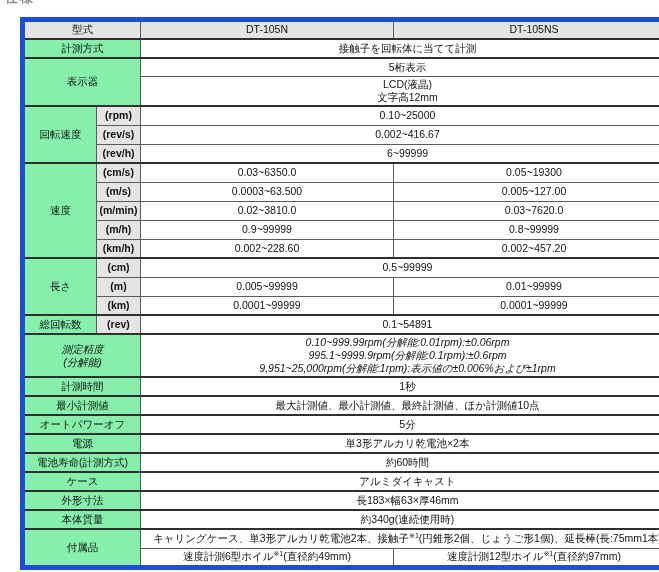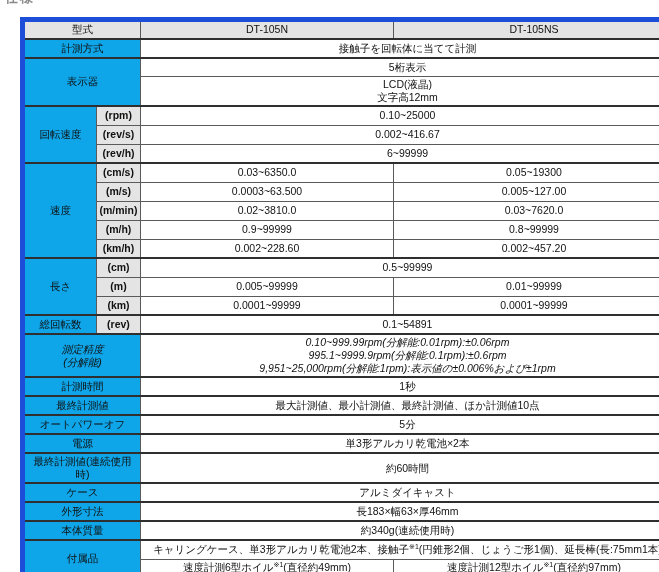--- a/index.html
+++ b/index.html
@@ -5,21 +5,21 @@
   html,body{margin:0;padding:0;background:#fff;}
   #screen{position:relative;width:659px;height:572px;background:#fff;overflow:hidden;
           font-family:"Liberation Sans","DejaVu Sans",sans-serif;color:#111;}
   #heading-clip{position:absolute;top:0;left:5px;height:6px;overflow:hidden;}
   #heading-clip span{display:block;margin-top:-11px;font-size:13px;font-weight:bold;color:#8a8a8a;letter-spacing:2px;}
   table.spec{position:absolute;left:20px;top:17px;width:654px;border-collapse:collapse;table-layout:fixed;
              border:5px solid #1d4ed8;}
   table.spec tr{height:19px;}
   table.spec td{border:1px solid #5a5a5a;text-align:center;vertical-align:middle;
                 padding:1px 2px;font-size:10.5px;line-height:13px;overflow:hidden;color:#111;}
-  td.lbl{background:#0ea5e9;font-size:11px;}
+  td.lbl{background:#86efac;font-size:11px;}
   td.unit{background:#e4e4e4;font-size:10px;font-weight:bold;}
   tr.gray td{background:#e4e4e4;}
   tr.sec td{border-top:2px solid #2f2f2f;}
   sup{font-size:7px;line-height:0;vertical-align:super;}
 </style>
 </head>
 <body>
 
 <div id="screen">
   <div id="heading-clip">
@@ -110,33 +110,33 @@
         </tr>
         <tr class="sec" style="height: 43px; font-style: italic;">
           <td class="lbl" colspan="2">測定精度<br>(分解能)</td>
           <td class="val" colspan="2">0.10~999.99rpm(分解能:0.01rpm):±0.06rpm<br>995.1~9999.9rpm(分解能:0.1rpm):±0.6rpm<br>9,951~25,000rpm(分解能:1rpm):表示値の±0.006%および±1rpm</td>
         </tr>
         <tr class="sec">
           <td class="lbl" colspan="2">計測時間</td>
           <td class="val" colspan="2">1秒</td>
         </tr>
         <tr class="sec">
-          <td class="lbl" colspan="2">最終計測値</td>
+          <td class="lbl" colspan="2">最小計測値</td>
           <td class="val" colspan="2">最大計測値、最小計測値、最終計測値、ほか計測値10点</td>
         </tr>
         <tr class="sec">
           <td class="lbl" colspan="2">オートパワーオフ</td>
           <td class="val" colspan="2">5分</td>
         </tr>
         <tr class="sec">
           <td class="lbl" colspan="2">電源</td>
           <td class="val" colspan="2">単3形アルカリ乾電池×2本</td>
         </tr>
         <tr class="sec">
-          <td class="lbl" colspan="2">最終計測値(連続使用時)</td>
+          <td class="lbl" colspan="2">電池寿命(計測方式)</td>
           <td class="val" colspan="2">約60時間</td>
         </tr>
         <tr class="sec">
           <td class="lbl" colspan="2">ケース</td>
           <td class="val" colspan="2">アルミダイキャスト</td>
         </tr>
         <tr class="sec">
           <td class="lbl" colspan="2">外形寸法</td>
           <td class="val" colspan="2">長183×幅63×厚46mm</td>
         </tr>

